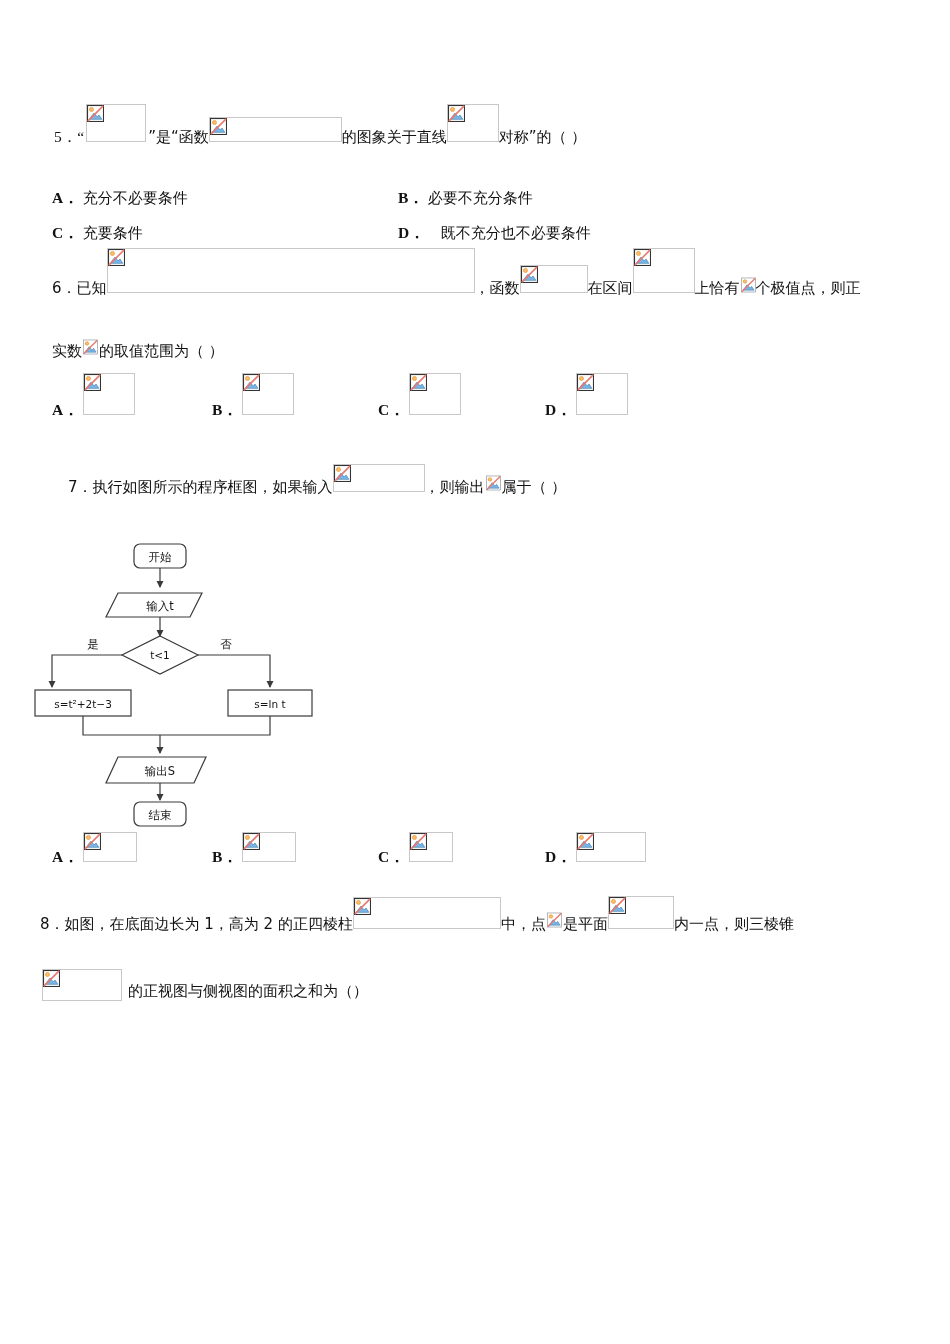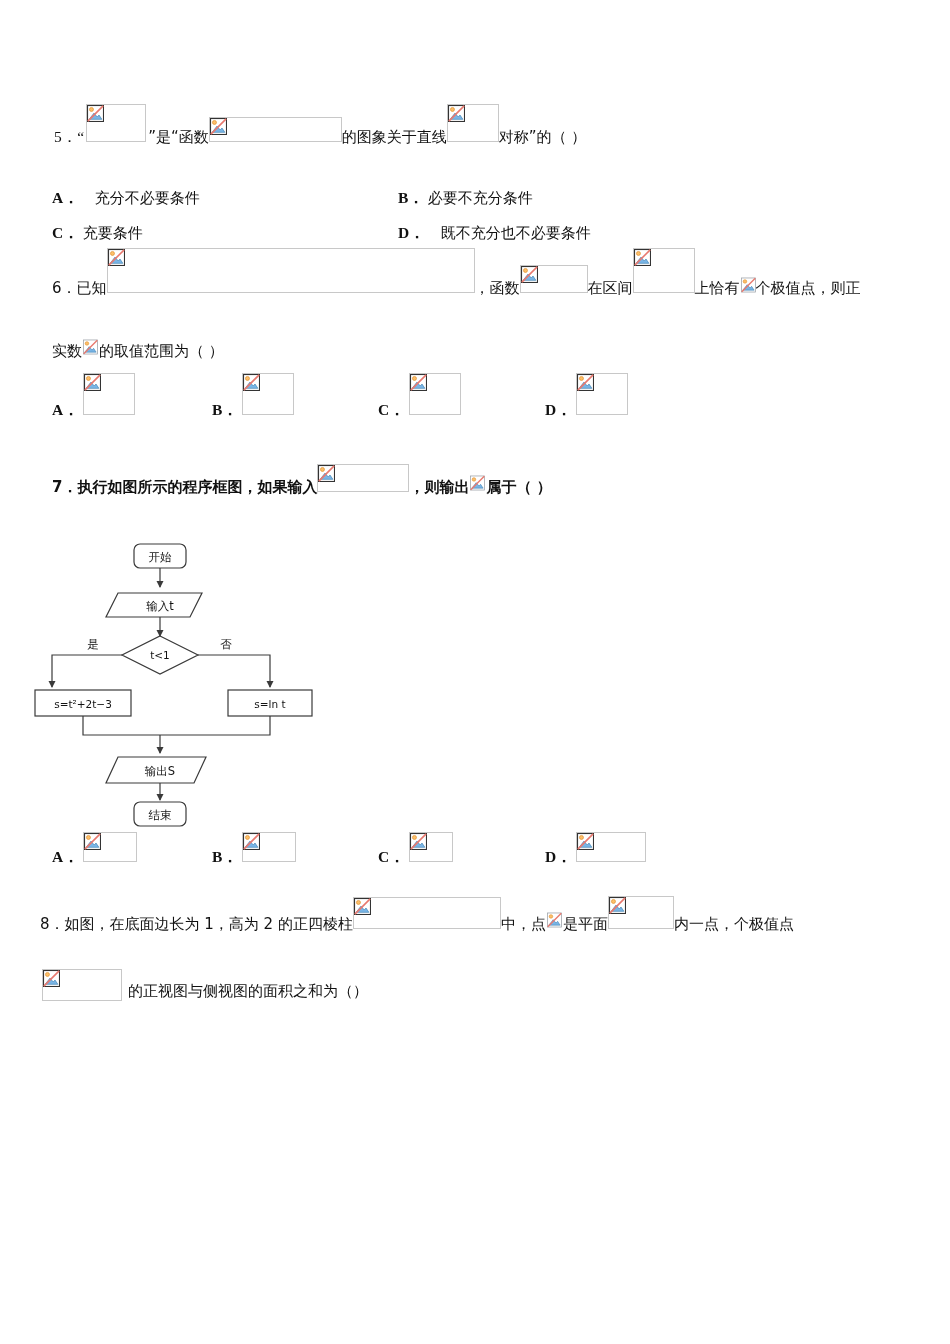--- a/index.html
+++ b/index.html
@@ -98,21 +98,21 @@
       <circle cx="4.2" cy="4.2" r="1.9" fill="#fbbf6a" stroke="#e08b28" stroke-width="0.6"></circle>
       <path d="M2 13.5 L6.6 7.6 L9.6 11.3 L11.3 9.4 L14 13.5 Z" fill="#79b5e6" stroke="#3c7fb1" stroke-width="0.6"></path>
       <line x1="0.8" y1="15.2" x2="15.2" y2="0.8" stroke="#e8796f" stroke-width="1.5"></line>
     </svg>
   </span>
   <span class="cn">对称”的（    ）</span>
 </div>
 
 <div class="row" style="left:52px; top:188px;">
   <span class="opt-letter">A．</span>
-  <span class="cn" style="margin-left:16px;">充分不必要条件</span>
+  <span class="cn" style="margin-left:4px;">充分不必要条件</span>
 </div>
 <div class="row" style="left:398px; top:188px;">
   <span class="opt-letter">B．</span>
   <span class="cn" style="margin-left:4px;">必要不充分条件</span>
 </div>
 <div class="row" style="left:52px; top:223px;">
   <span class="opt-letter">C．</span>
   <span class="cn" style="margin-left:4px;">充要条件</span>
 </div>
 <div class="row" style="left:398px; top:223px;">
@@ -211,21 +211,21 @@
   <span class="brokenimg" style="width:52px; height:42px; margin:-29px 0 0 4px;">
     <svg class="glyph" viewBox="0 0 16 16">
       <rect x="0.5" y="0.5" width="15" height="15" fill="#ffffff" stroke="#333333" stroke-width="1"></rect>
       <circle cx="4.2" cy="4.2" r="1.9" fill="#fbbf6a" stroke="#e08b28" stroke-width="0.6"></circle>
       <path d="M2 13.5 L6.6 7.6 L9.6 11.3 L11.3 9.4 L14 13.5 Z" fill="#79b5e6" stroke="#3c7fb1" stroke-width="0.6"></path>
       <line x1="0.8" y1="15.2" x2="15.2" y2="0.8" stroke="#e8796f" stroke-width="1.5"></line>
     </svg>
   </span>
 </div>
 
-<div class="row" style="left:52px; top:478px;font-weight:bold;">
+<div class="row" style="left:68px; top:478px;">
   <span class="cn">7．执行如图所示的程序框图，如果输入</span>
   <span class="brokenimg" style="width:92px; height:28px; margin:-16px 0 0 0;">
     <svg class="glyph" viewBox="0 0 16 16">
       <rect x="0.5" y="0.5" width="15" height="15" fill="#ffffff" stroke="#333333" stroke-width="1"></rect>
       <circle cx="4.2" cy="4.2" r="1.9" fill="#fbbf6a" stroke="#e08b28" stroke-width="0.6"></circle>
       <path d="M2 13.5 L6.6 7.6 L9.6 11.3 L11.3 9.4 L14 13.5 Z" fill="#79b5e6" stroke="#3c7fb1" stroke-width="0.6"></path>
       <line x1="0.8" y1="15.2" x2="15.2" y2="0.8" stroke="#e8796f" stroke-width="1.5"></line>
     </svg>
   </span>
   <span class="cn">，则输出</span>
@@ -353,21 +353,21 @@
   </span>
   <span class="cn">是平面</span>
   <span class="brokenimg" style="width:66px; height:33px; margin:-21px 0 0 0;">
     <svg class="glyph" viewBox="0 0 16 16">
       <rect x="0.5" y="0.5" width="15" height="15" fill="#ffffff" stroke="#333333" stroke-width="1"></rect>
       <circle cx="4.2" cy="4.2" r="1.9" fill="#fbbf6a" stroke="#e08b28" stroke-width="0.6"></circle>
       <path d="M2 13.5 L6.6 7.6 L9.6 11.3 L11.3 9.4 L14 13.5 Z" fill="#79b5e6" stroke="#3c7fb1" stroke-width="0.6"></path>
       <line x1="0.8" y1="15.2" x2="15.2" y2="0.8" stroke="#e8796f" stroke-width="1.5"></line>
     </svg>
   </span>
-  <span class="cn">内一点，个极值点</span>
+  <span class="cn">内一点，则三棱锥</span>
 </div>
 
 <div class="row" style="left:42px; top:982px;align-items:flex-end;">
   <span class="brokenimg" style="width:80px; height:32px; margin:-20px 6px 0 0;">
     <svg class="glyph" viewBox="0 0 16 16">
       <rect x="0.5" y="0.5" width="15" height="15" fill="#ffffff" stroke="#333333" stroke-width="1"></rect>
       <circle cx="4.2" cy="4.2" r="1.9" fill="#fbbf6a" stroke="#e08b28" stroke-width="0.6"></circle>
       <path d="M2 13.5 L6.6 7.6 L9.6 11.3 L11.3 9.4 L14 13.5 Z" fill="#79b5e6" stroke="#3c7fb1" stroke-width="0.6"></path>
       <line x1="0.8" y1="15.2" x2="15.2" y2="0.8" stroke="#e8796f" stroke-width="1.5"></line>
     </svg>

